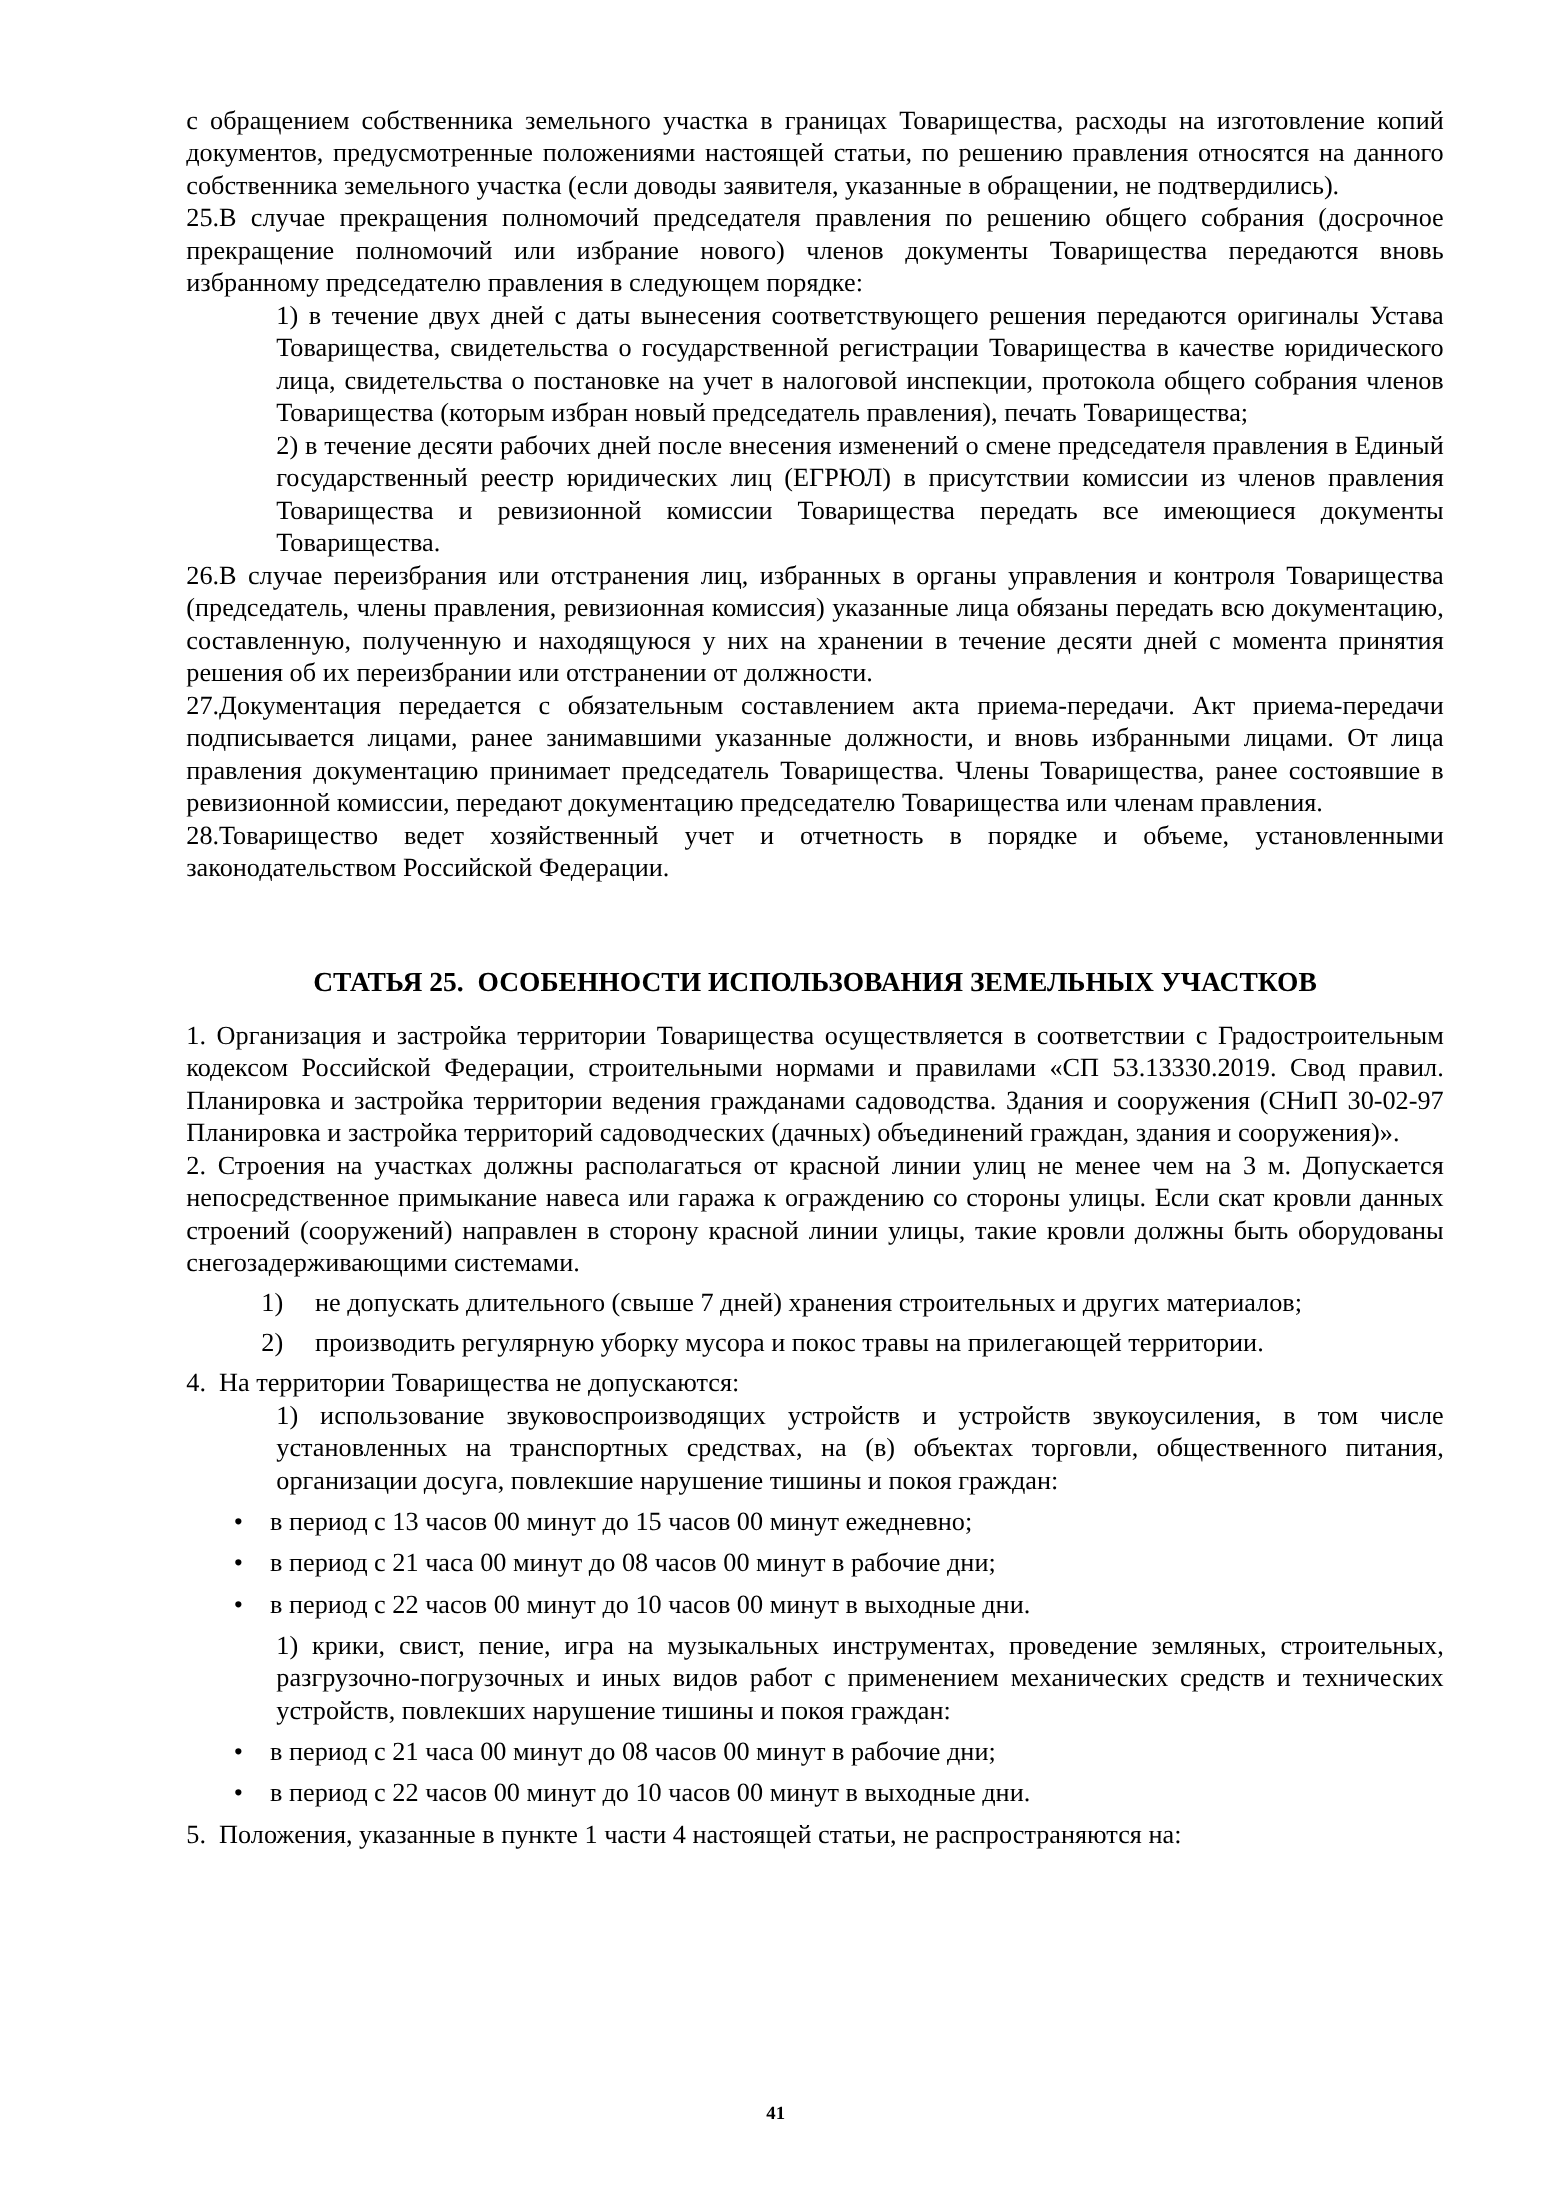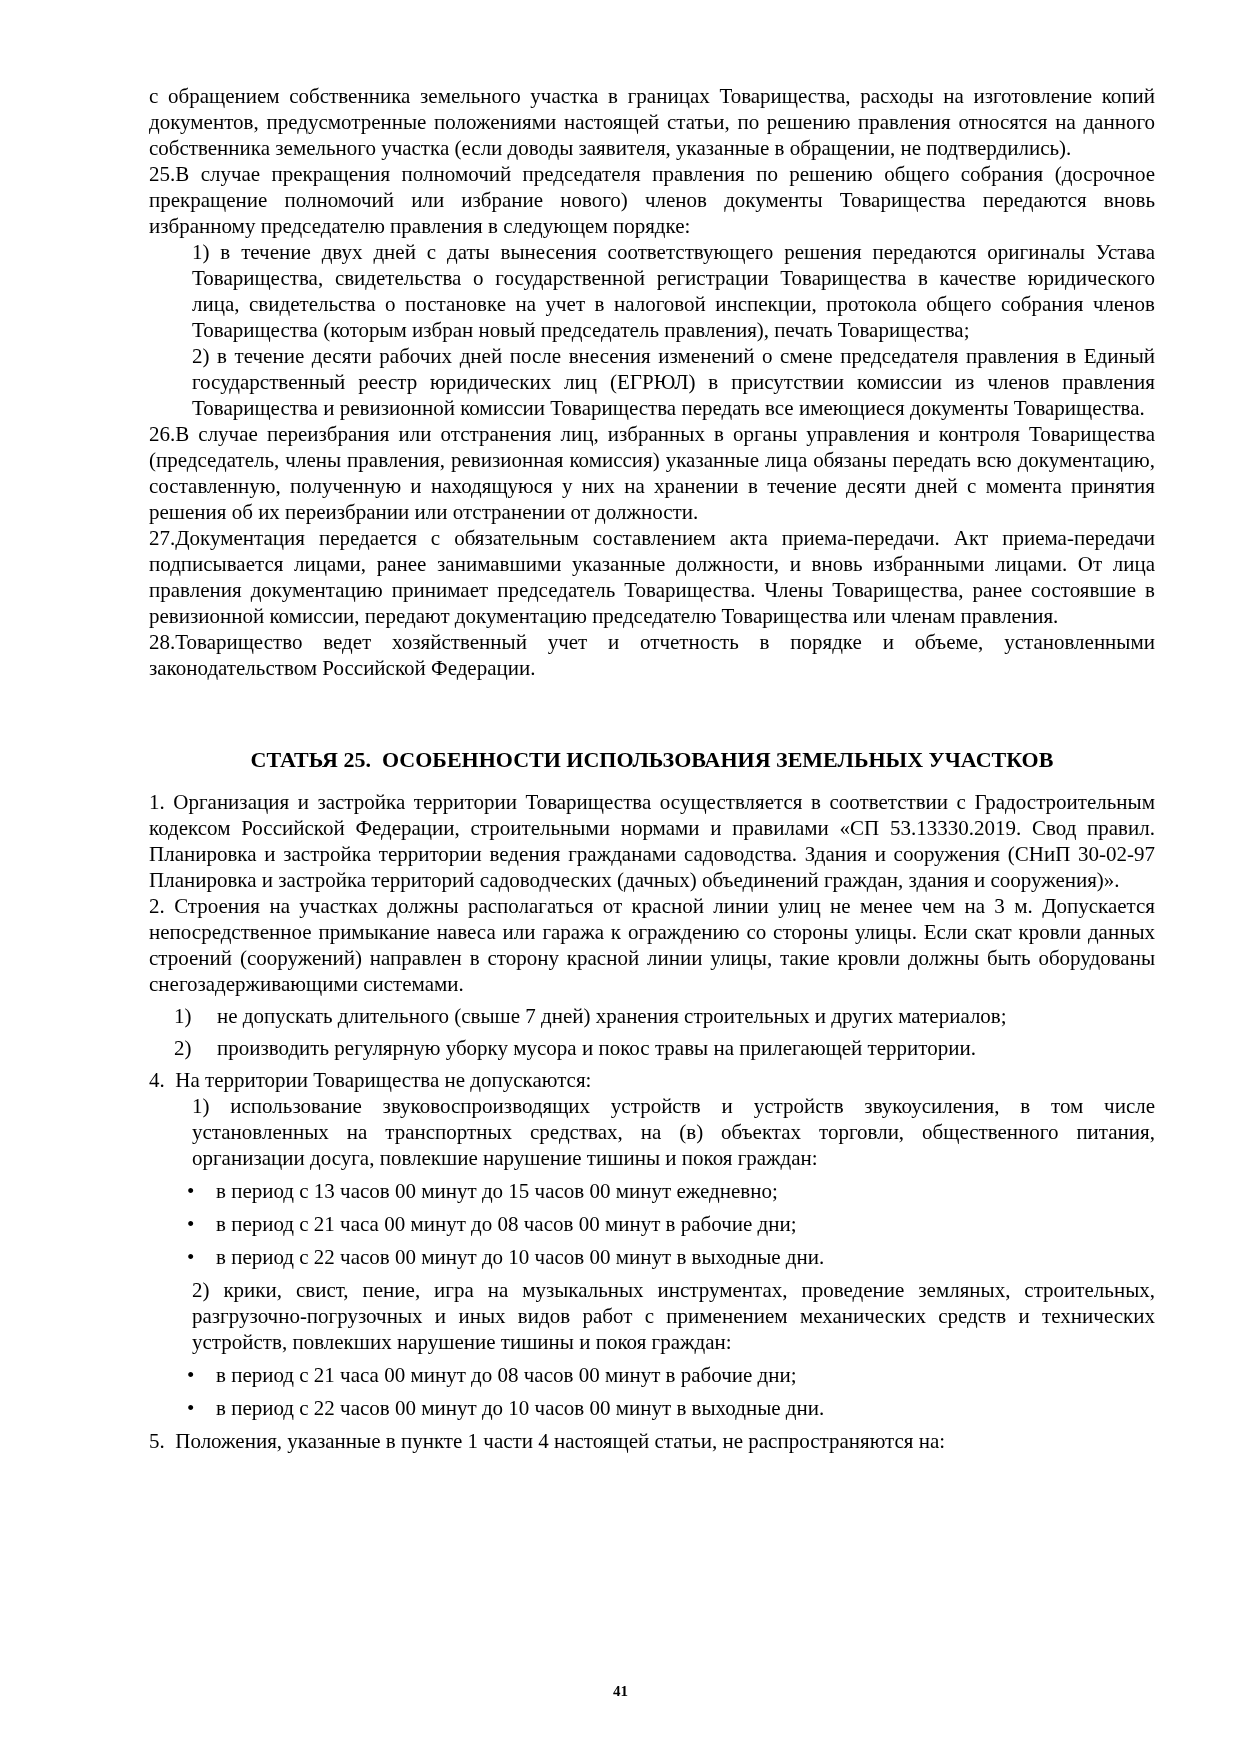--- a/index.html
+++ b/index.html
@@ -20,24 +20,24 @@
   }
   .content {
     position: absolute;
     left: 149px;
     top: 83px;
     width: 1006px;
     text-align: justify;
   }
   .block { margin: 0; }
   .sub {
-    margin-left: 43px;
+    margin-left: 72px;
   }
   .item {
-    margin-left: 25px;
+    margin-left: 60px;
     margin-top: 6px;
     margin-bottom: 6px;
   }
   .item .marker {
     display: inline-block;
     width: 43px;
   }
   .bullet {
     margin-left: 38px;
     margin-top: 7px;
@@ -98,21 +98,21 @@
     <div class="block p">4.&nbsp; На территории Товарищества не допускаются:</div>
 
     <div class="block sub">1) использование звуковоспроизводящих устройств и устройств звукоусиления, в том числе установленных на транспортных средствах, на (в) объектах торговли, общественного питания, организации досуга, повлекшие нарушение тишины и покоя граждан:</div>
 
     <div class="block bullet"><span class="marker">•</span><span>в период с 13 часов 00 минут до 15 часов 00 минут ежедневно;</span></div>
 
     <div class="block bullet"><span class="marker">•</span><span>в период с 21 часа 00 минут до 08 часов 00 минут в рабочие дни;</span></div>
 
     <div class="block bullet"><span class="marker">•</span><span>в период с 22 часов 00 минут до 10 часов 00 минут в выходные дни.</span></div>
 
-    <div class="block sub">2) крики, свист, пение, игра на музыкальных инструментах, проведение земляных, строительных, разгрузочно-погрузочных и иных видов работ с применением механических средств и технических устройств, повлекших нарушение тишины и покоя граждан:</div>
+    <div class="block sub">1) крики, свист, пение, игра на музыкальных инструментах, проведение земляных, строительных, разгрузочно-погрузочных и иных видов работ с применением механических средств и технических устройств, повлекших нарушение тишины и покоя граждан:</div>
 
     <div class="block bullet"><span class="marker">•</span><span>в период с 21 часа 00 минут до 08 часов 00 минут в рабочие дни;</span></div>
 
     <div class="block bullet"><span class="marker">•</span><span>в период с 22 часов 00 минут до 10 часов 00 минут в выходные дни.</span></div>
 
     <div class="block p">5.&nbsp; Положения, указанные в пункте 1 части 4 настоящей статьи, не распространяются на:</div>
 
   </div>
 
   <div class="page-number">41</div>

